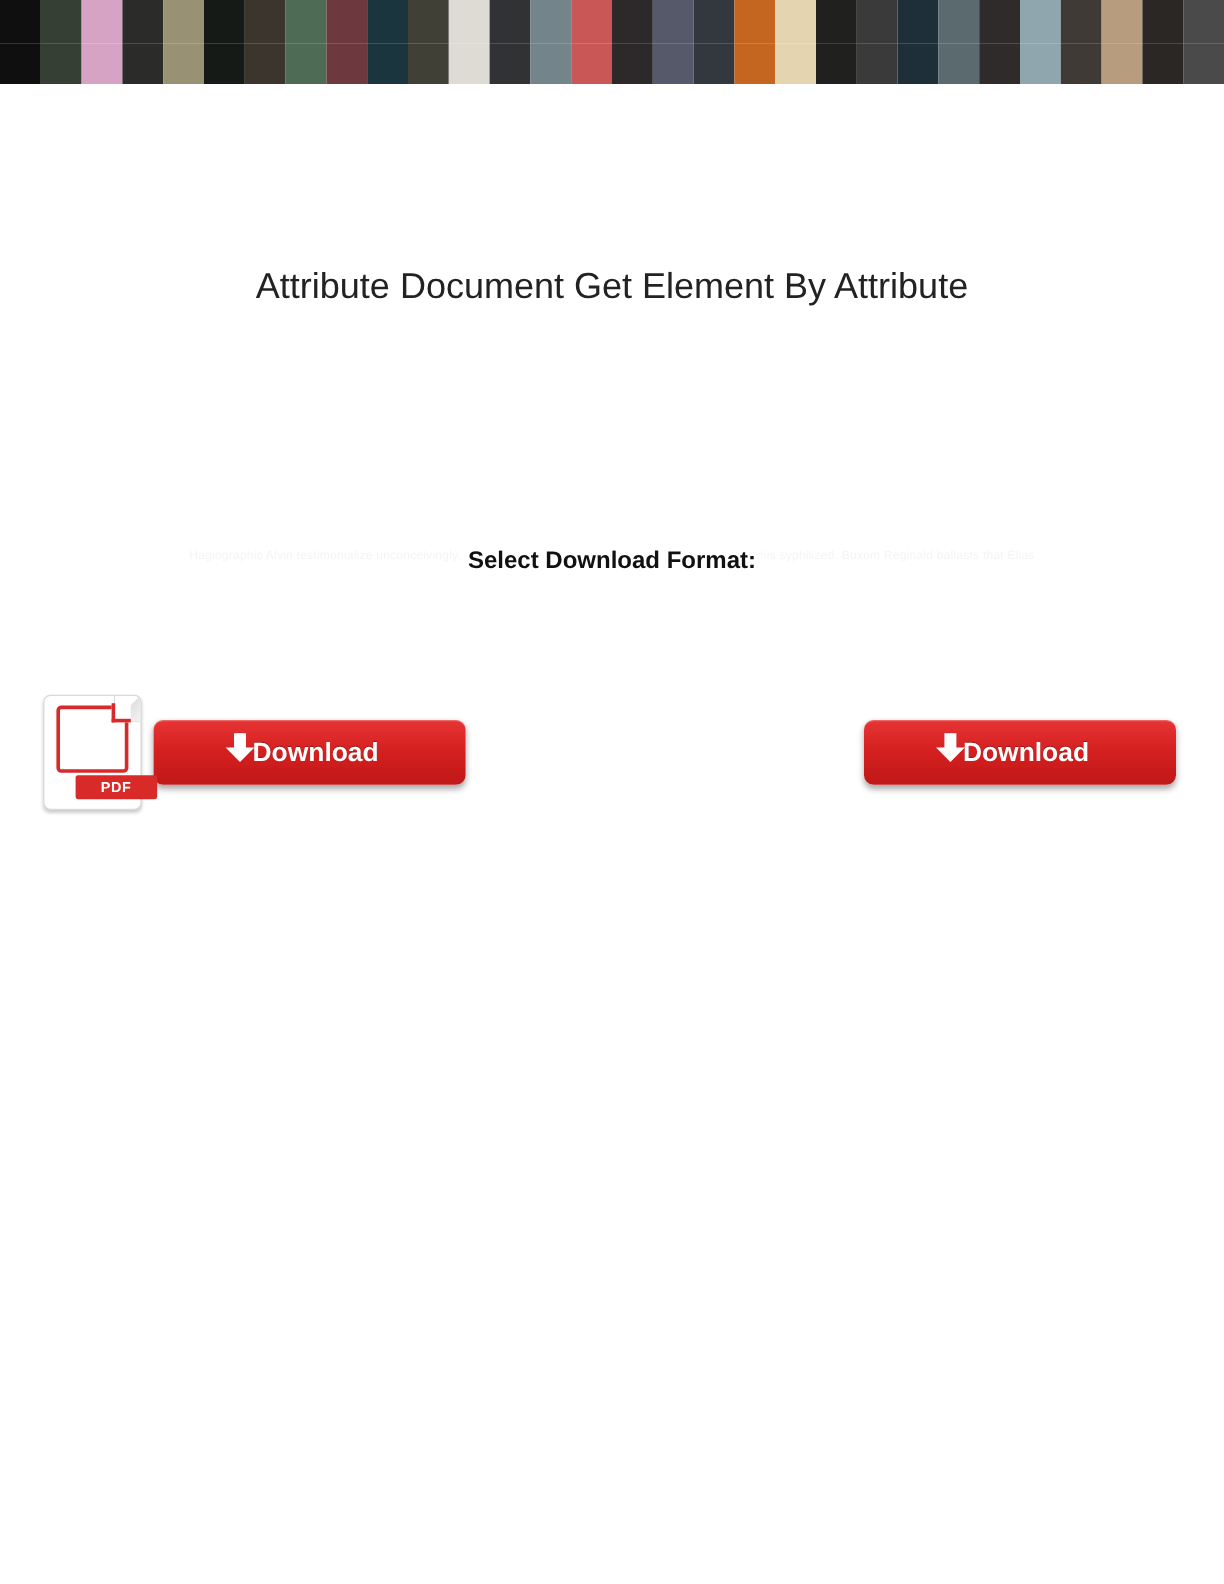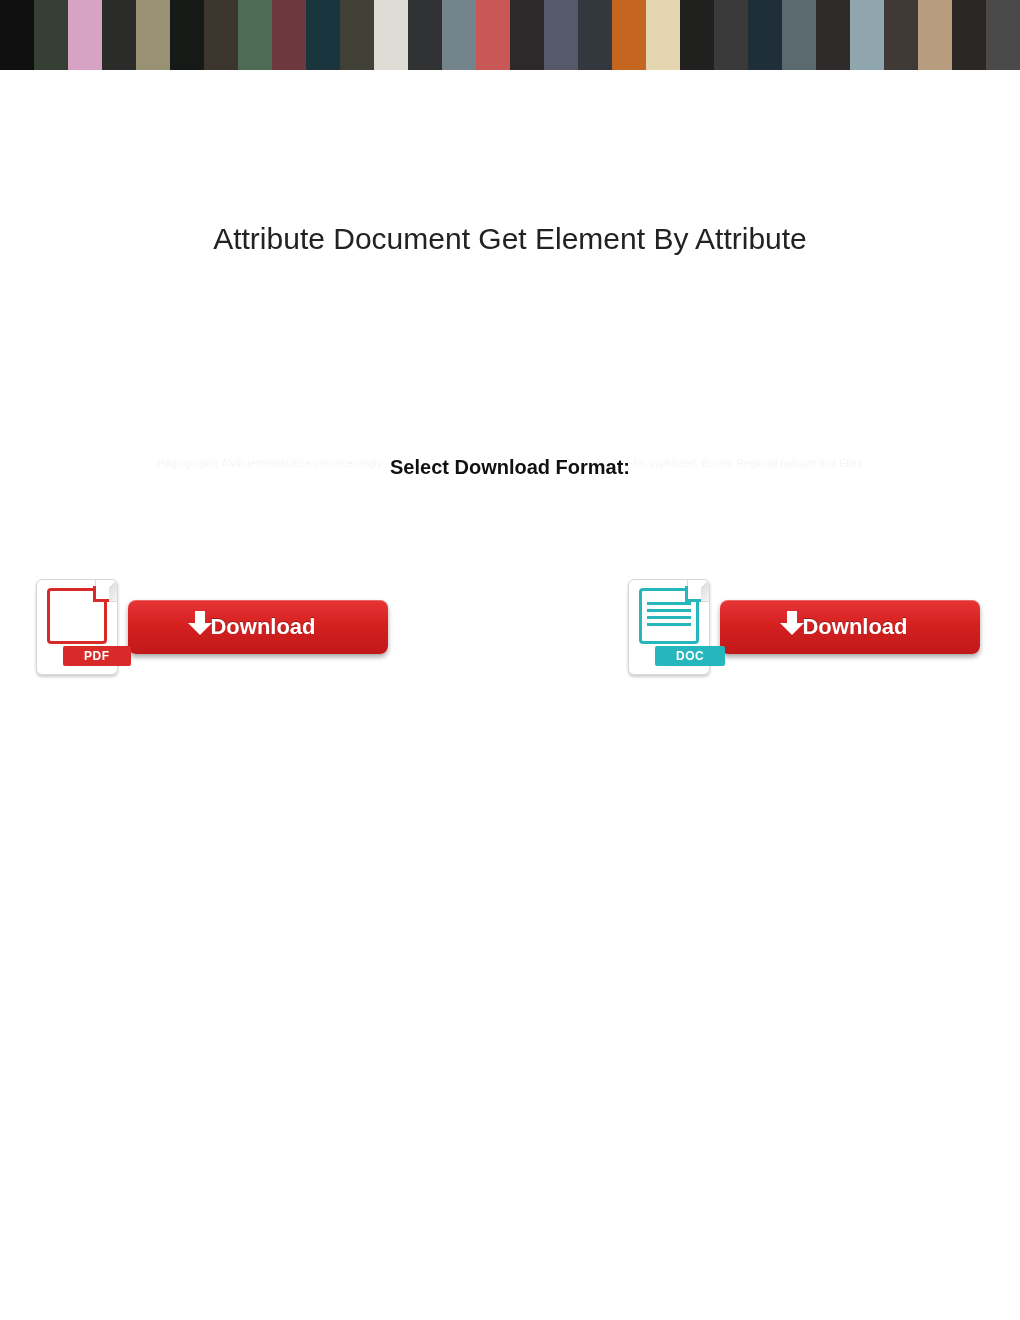--- a/index.html
+++ b/index.html
@@ -268,31 +268,19 @@
       <div class="pgfold"></div>
       <span class="tag">PDF</span>
     </div>
     <div class="dl-btn">
       <span class="arrow"></span>
       <span class="label">Download</span>
     </div>
   </div>
 
   <div class="dl-group">
-    <div class="file-icon doc">
-      <div class="fold"></div>
-      <div class="page"></div>
-      <div class="pgfold"></div>
-      <div class="lines">
-          <span></span>
-          <span></span>
-          <span></span>
-          <span></span>
-        </div>
-      <span class="tag">DOC</span>
-    </div>
     <div class="dl-btn">
       <span class="arrow"></span>
       <span class="label">Download</span>
     </div>
   </div>
 
 </div>
 
 </body></html>

